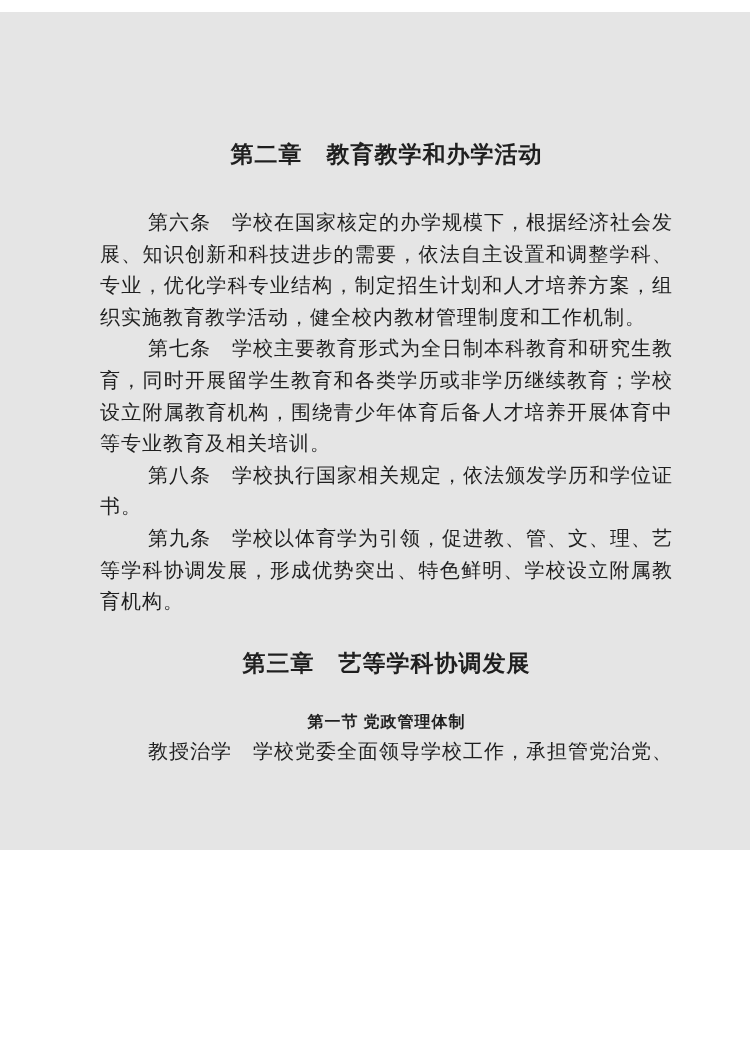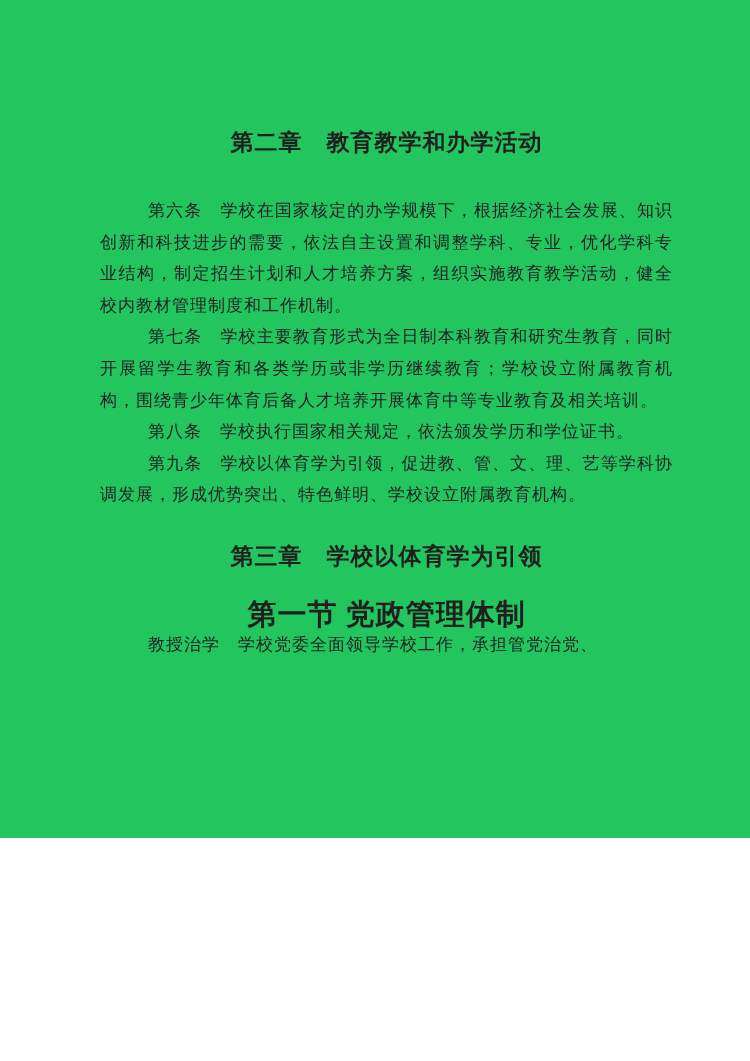--- a/index.html
+++ b/index.html
@@ -5,22 +5,22 @@
 <style>
   html, body {
     margin: 0;
     padding: 0;
     background: #ffffff;
   }
   .page {
     position: relative;
     width: 750px;
     height: 838px;
-    margin: 0 auto;
-    background: #22c55e;
+    margin: 12px auto;
+    background: #e5e5e5;
     color: #1f1f1f;
     font-family: "Liberation Serif", "DejaVu Serif", serif;
     overflow: hidden;
   }
   .content {
     padding: 126px 77px 0 100px; 
   }
   .chapter-title {
     margin: 0;
     text-align: center;
@@ -29,35 +29,35 @@
     line-height: 34px;
     letter-spacing: 1px;
     white-space: pre-wrap;
   }
   .chapter-title.second {
     margin-top: 29px;
   }
   .section-title {
     margin: 26px 0 0 0;
     text-align: center;
-    font-size: 29px;
+    font-size: 16px;
     font-weight: 700;
     line-height: 29px;
     letter-spacing: 1px;
     white-space: pre-wrap;
   }
   .articles {
     margin-top: 35px;
   }
   .articles.tight {
     margin-top: 0;
   }
   .articles p {
     margin: 0;
-    font-size: 17px;
+    font-size: 20px;
     line-height: 31.6px;
     letter-spacing: 1px;
     text-align: justify;
     text-justify: inter-character;
     text-indent: 48px;
     white-space: pre-wrap;
   }
   .page-footer {
     position: absolute;
     left: 0;
@@ -76,21 +76,21 @@
 
     <h1 class="chapter-title">第二章　教育教学和办学活动</h1>
 
     <div class="articles">
       <p>第六条　学校在国家核定的办学规模下，根据经济社会发展、知识创新和科技进步的需要，依法自主设置和调整学科、专业，优化学科专业结构，制定招生计划和人才培养方案，组织实施教育教学活动，健全校内教材管理制度和工作机制。</p>
       <p>第七条　学校主要教育形式为全日制本科教育和研究生教育，同时开展留学生教育和各类学历或非学历继续教育；学校设立附属教育机构，围绕青少年体育后备人才培养开展体育中等专业教育及相关培训。</p>
       <p>第八条　学校执行国家相关规定，依法颁发学历和学位证书。</p>
       <p>第九条　学校以体育学为引领，促进教、管、文、理、艺等学科协调发展，形成优势突出、特色鲜明、学校设立附属教育机构。</p>
     </div>
 
-    <h1 class="chapter-title second">第三章　学校以体育学为引领</h1>
+    <h1 class="chapter-title second">第三章　艺等学科协调发展</h1>
 
     <h2 class="section-title">第一节 党政管理体制</h2>
 
     <div class="articles tight">
       <p>教授治学　学校党委全面领导学校工作，承担管党治党、</p>
     </div>
 
   </div>
 
   <div class="page-footer">3</div>

